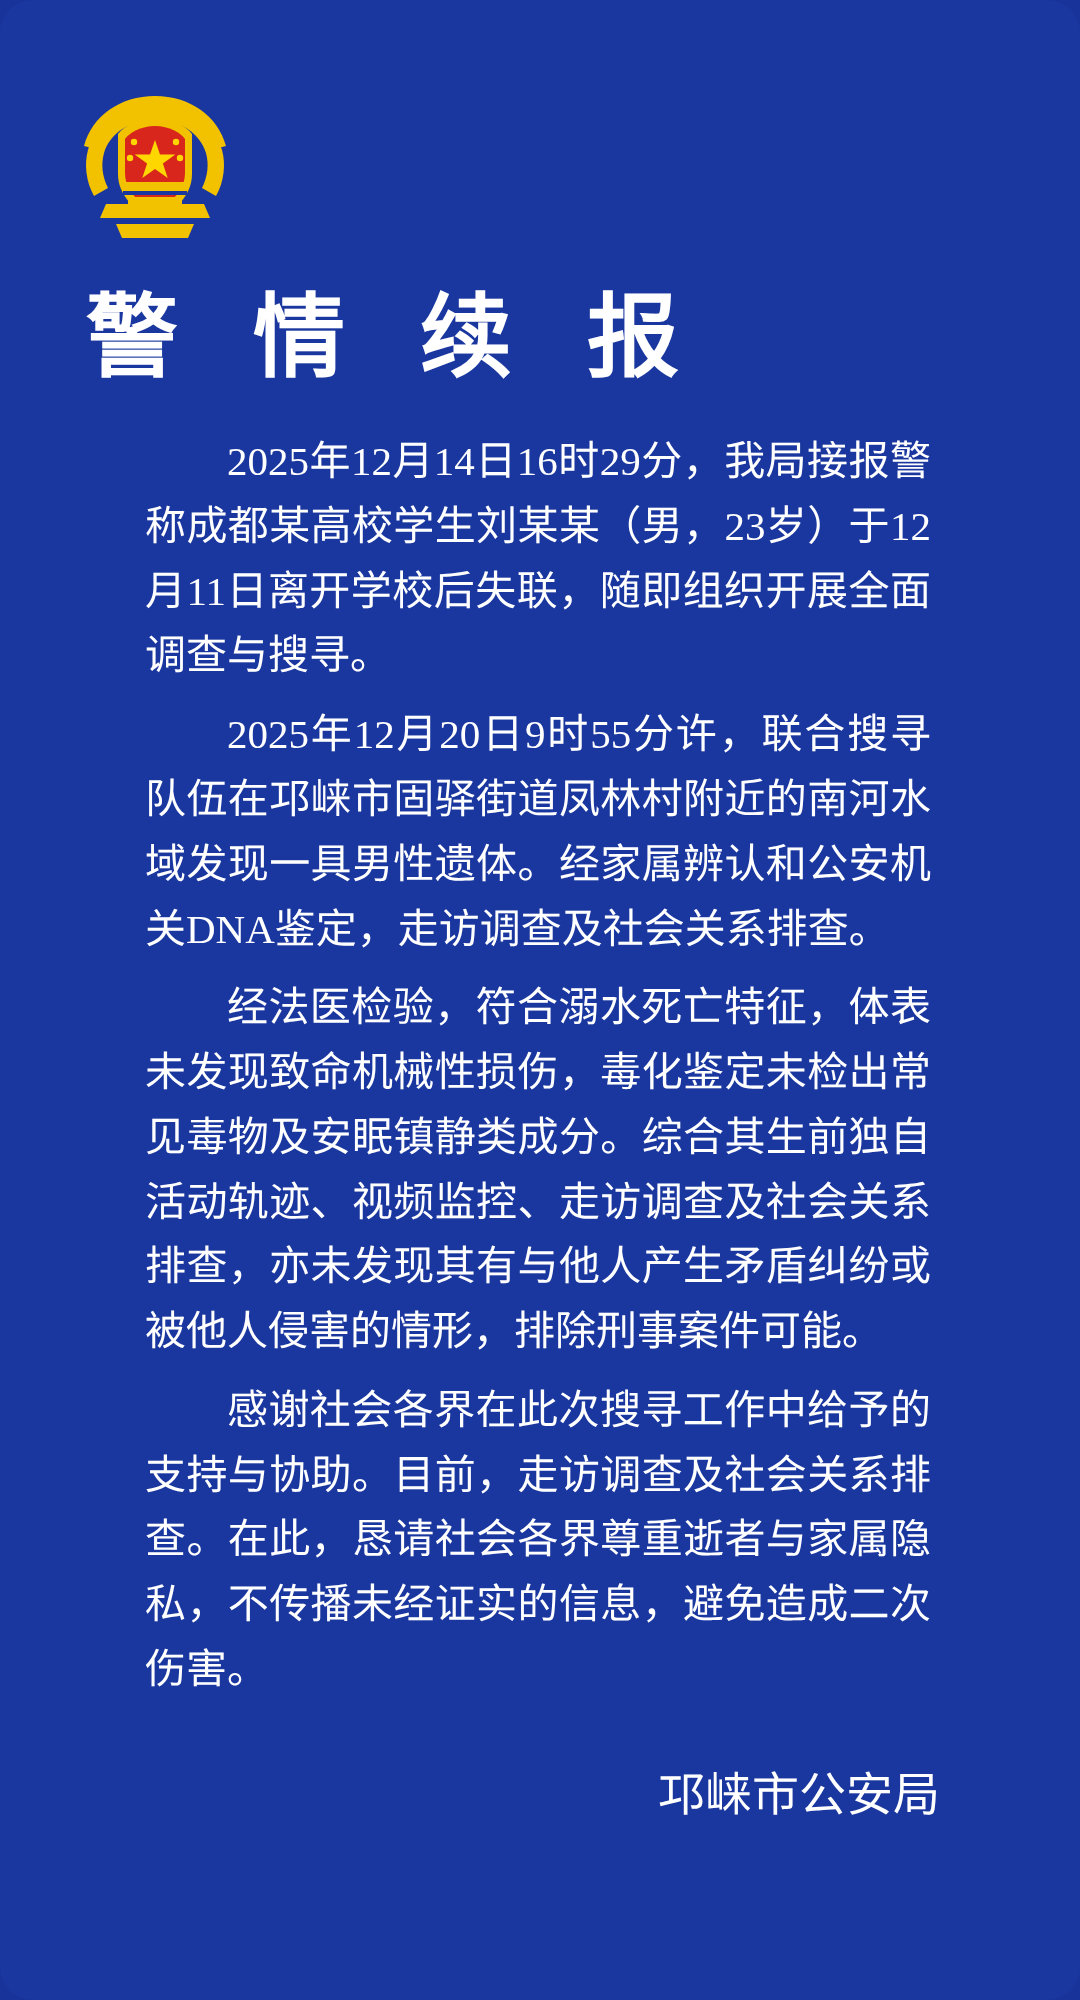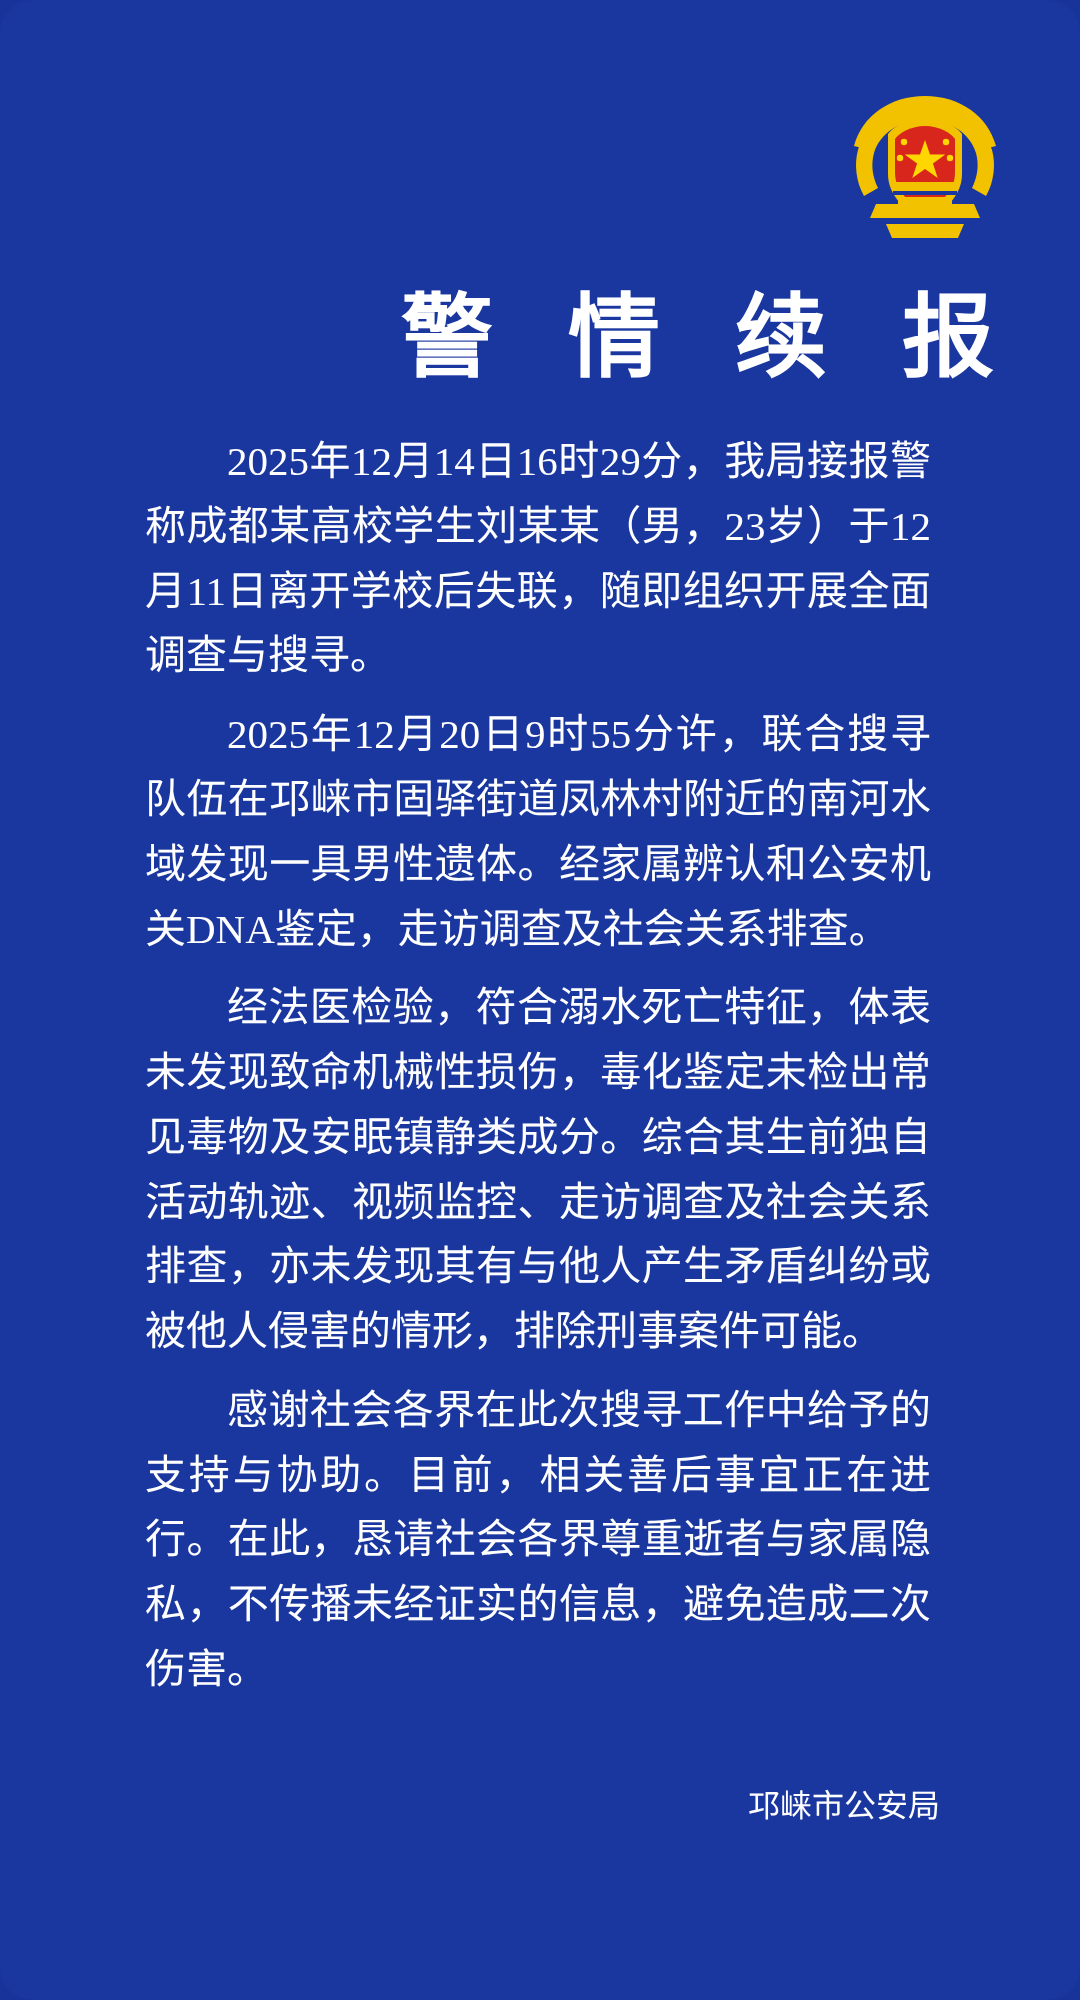--- a/index.html
+++ b/index.html
@@ -16,21 +16,21 @@
   }
   .poster {
     position: relative;
     width: 1080px;
     height: 2000px;
     background: #1a379f;
     box-sizing: border-box;
     padding: 0 60px;
     display: flex;
     flex-direction: column;
-    align-items: flex-end;
+    align-items: flex-start;
     border-radius: 32px;
   }
 
   
   .emblem-wrap {
     margin-top: 78px;
     width: 190px;
     height: 180px;
     position: relative;
   }
@@ -65,21 +65,21 @@
     color: #ffffff;
     font-family: "Liberation Serif", "DejaVu Serif", serif;
   }
 
   
   .signature {
     position: absolute;
     right: 140px;
     bottom: 168px;
     text-align: center;
-    font-size: 32px;
+    font-size: 47px;
     line-height: 1.55;
     color: #ffffff;
     font-family: "Liberation Serif", "DejaVu Serif", serif;
   }
   .signature div { white-space: nowrap; }
 </style>
 </head>
 <body>
 
 <div class="poster">
@@ -117,20 +117,20 @@
       <rect x="40" y="140" width="110" height="5" fill="#1a379f"></rect>
     </svg>
   </div>
 
   <div class="title">警 情 续 报</div>
 
   <div class="body-text">
     <p class="para">2025年12月14日16时29分，我局接报警称成都某高校学生刘某某（男，23岁）于12月11日离开学校后失联，随即组织开展全面调查与搜寻。</p>
     <p class="para">2025年12月20日9时55分许，联合搜寻队伍在邛崃市固驿街道凤林村附近的南河水域发现一具男性遗体。经家属辨认和公安机关DNA鉴定，走访调查及社会关系排查。</p>
     <p class="para">经法医检验，符合溺水死亡特征，体表未发现致命机械性损伤，毒化鉴定未检出常见毒物及安眠镇静类成分。综合其生前独自活动轨迹、视频监控、走访调查及社会关系排查，亦未发现其有与他人产生矛盾纠纷或被他人侵害的情形，排除刑事案件可能。</p>
-    <p class="para">感谢社会各界在此次搜寻工作中给予的支持与协助。目前，相关善后事宜正在进行。在此，恳请社会各界尊重逝者与家属隐私，不传播未经证实的信息，避免造成二次伤害。</p>
+    <p class="para">感谢社会各界在此次搜寻工作中给予的支持与协助。目前，走访调查及社会关系排查。在此，恳请社会各界尊重逝者与家属隐私，不传播未经证实的信息，避免造成二次伤害。</p>
   </div>
 
   <div class="signature">
     <div>邛崃市公安局</div>
   </div>
 
 </div>
 
 </body></html>

